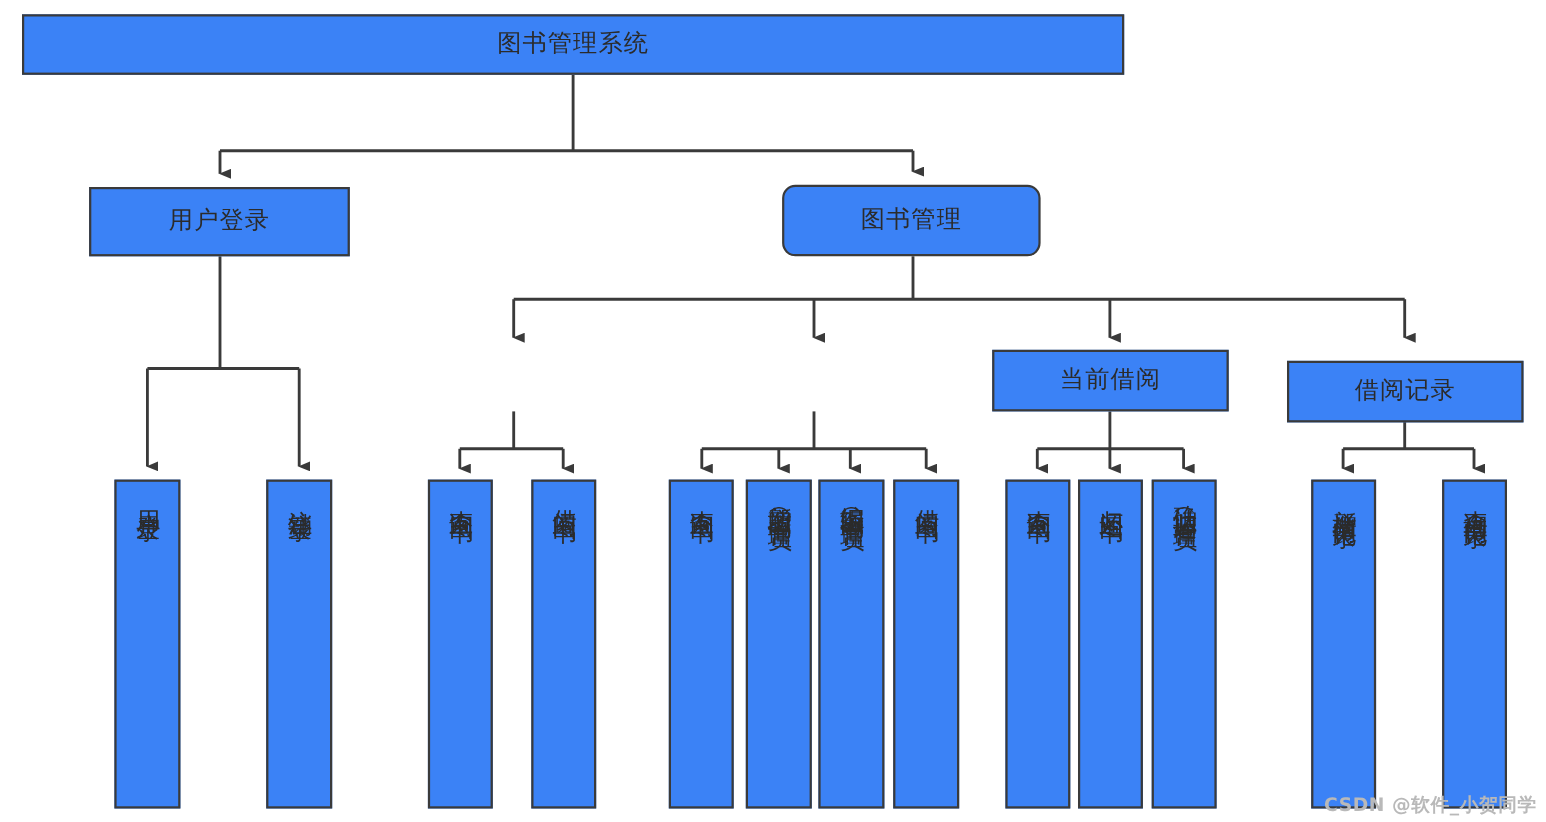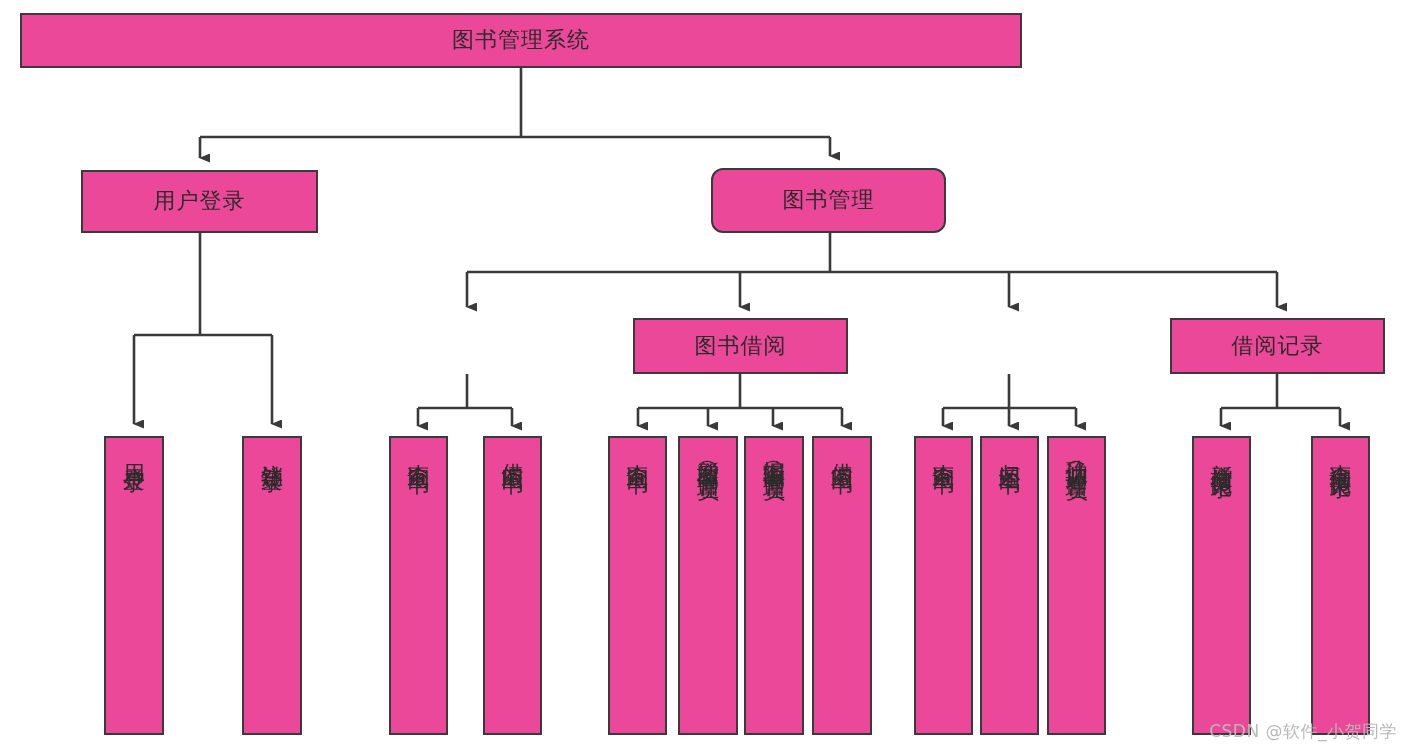--- a/index.html
+++ b/index.html
@@ -21,21 +21,21 @@
   #diagram-svg {
     position: absolute;
     left: 0;
     top: 0;
     width: 1405px;
     height: 747px;
   }
   .node {
     position: absolute;
     box-sizing: border-box;
-    background: #ec4899;
+    background: #3b82f6;
     border: 2.5px solid #3a3a3a;
     display: flex;
     align-items: center;
     justify-content: center;
     color: #2b2b2b;
   }
   .node.horiz {
     font-size: 22px;
     line-height: 1.2;
     letter-spacing: 1px;
@@ -60,20 +60,21 @@
   }
   #watermark {
     position: absolute;
     right: 8px;
     bottom: 4px;
     font-size: 17px;
     color: #b9b9b9;
     letter-spacing: 0.5px;
     white-space: nowrap;
     user-select: none;
+    font-weight: bold;
   }
 </style>
 </head>
 <body>
 
 <div id="diagram-root">
 
   <svg id="diagram-svg" viewBox="0 0 1405 747" xmlns="http://www.w3.org/2000/svg">
     <defs>
       <marker id="arrowhead" markerWidth="9" markerHeight="11" refX="4.5" refY="10" orient="auto" markerUnits="userSpaceOnUse">
@@ -124,22 +125,22 @@
       <path d="M1221,408 L1221,426" marker-end="url(#arrowhead)"></path>
       <path d="M1340,408 L1340,426" marker-end="url(#arrowhead)"></path>
     </g>
   </svg>
 
   <div class="node horiz" style="left:20px; top:13px; width:1002px; height:55px;">图书管理系统</div>
 
   <div class="node horiz" style="left:81px; top:170px; width:237px; height:63px;">用户登录</div>
   <div class="node horiz" style="left:711px; top:168px; width:235px; height:65px;border-radius:12px;">图书管理</div>
 
-  <div class="node horiz" style="left:633px; top:318px; width:215px; height:56px;">图书借阅</div>
-  <div class="node horiz" style="left:1170px; top:318px; width:215px; height:56px;">借阅记录</div>
+  <div class="node horiz" style="left:902px; top:318px; width:215px; height:56px;">当前借阅</div>
+  <div class="node horiz" style="left:1170px; top:328px; width:215px; height:56px;">借阅记录</div>
 
   <div class="node vert" style="left:104px; top:436px; width:60px; height:299px;">
     <span class="vlabel">用户登录</span>
   </div>
   <div class="node vert" style="left:242px; top:436px; width:60px; height:299px;">
     <span class="vlabel">注销登录</span>
   </div>
 
   <div class="node vert" style="left:389px; top:436px; width:59px; height:299px;">
     <span class="vlabel">查询图书</span>

